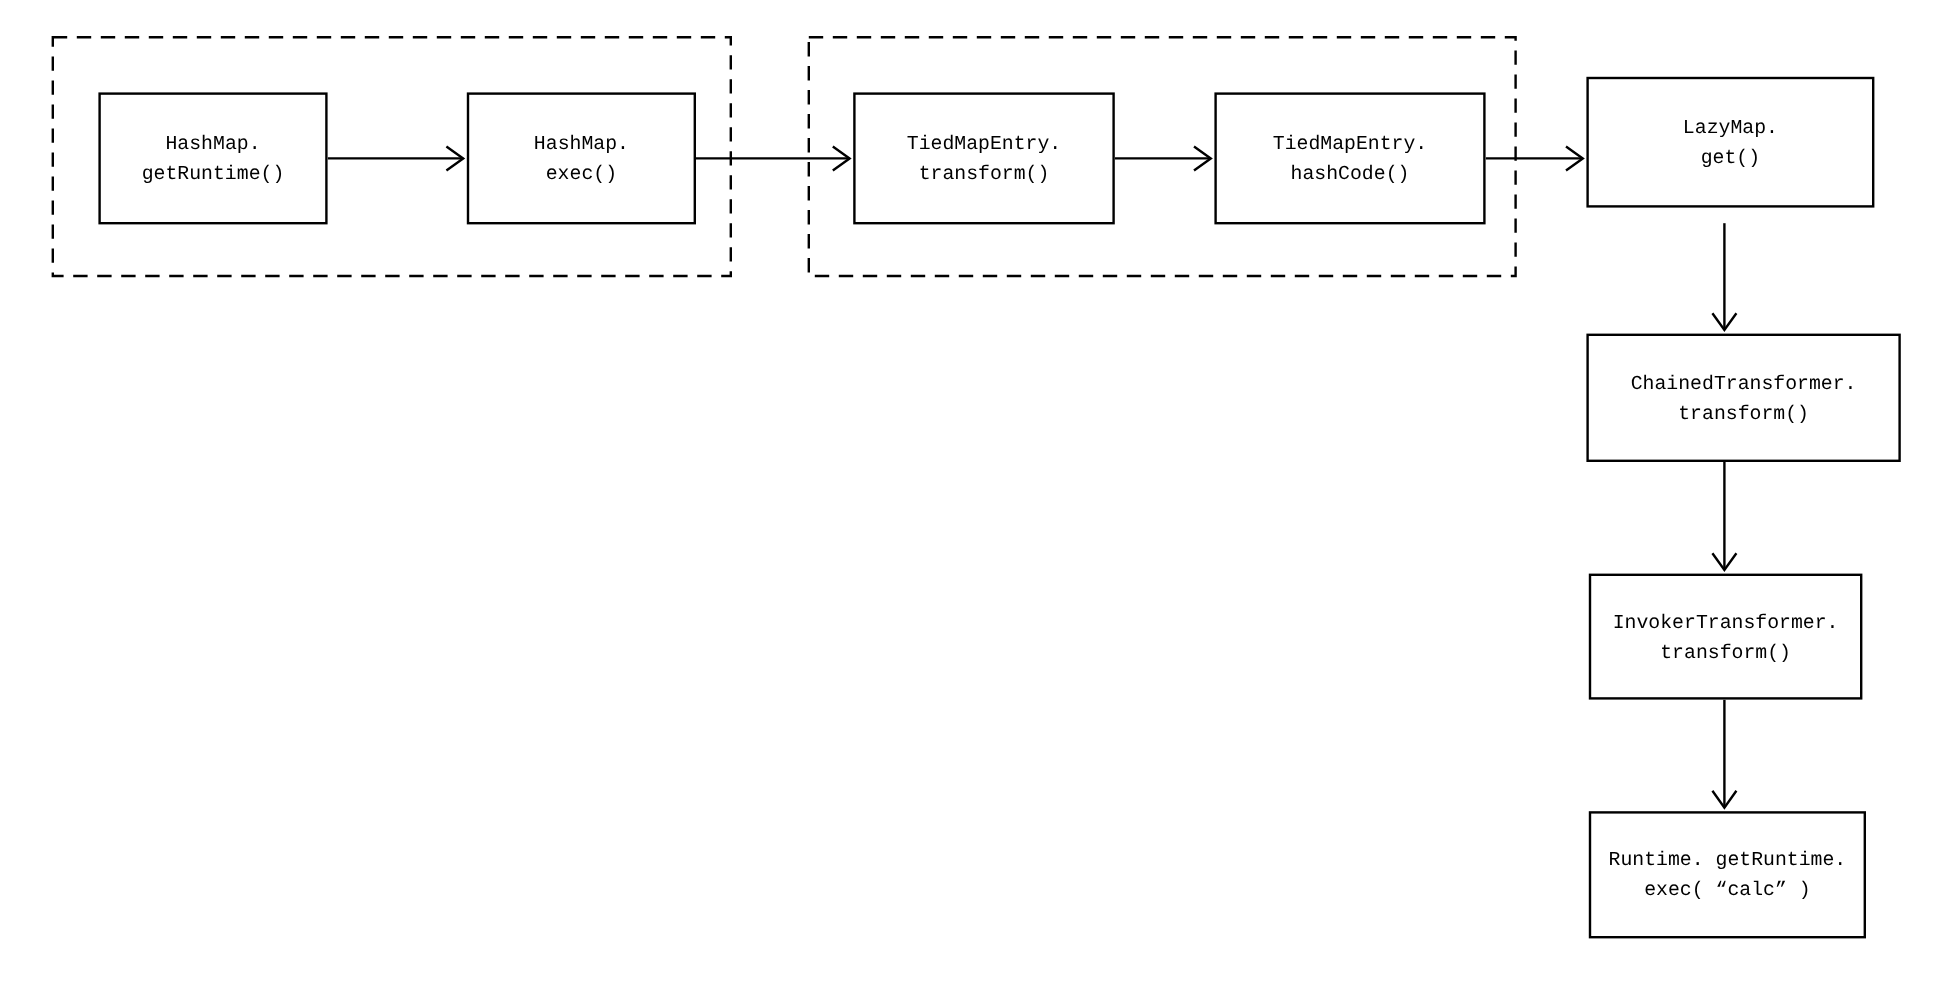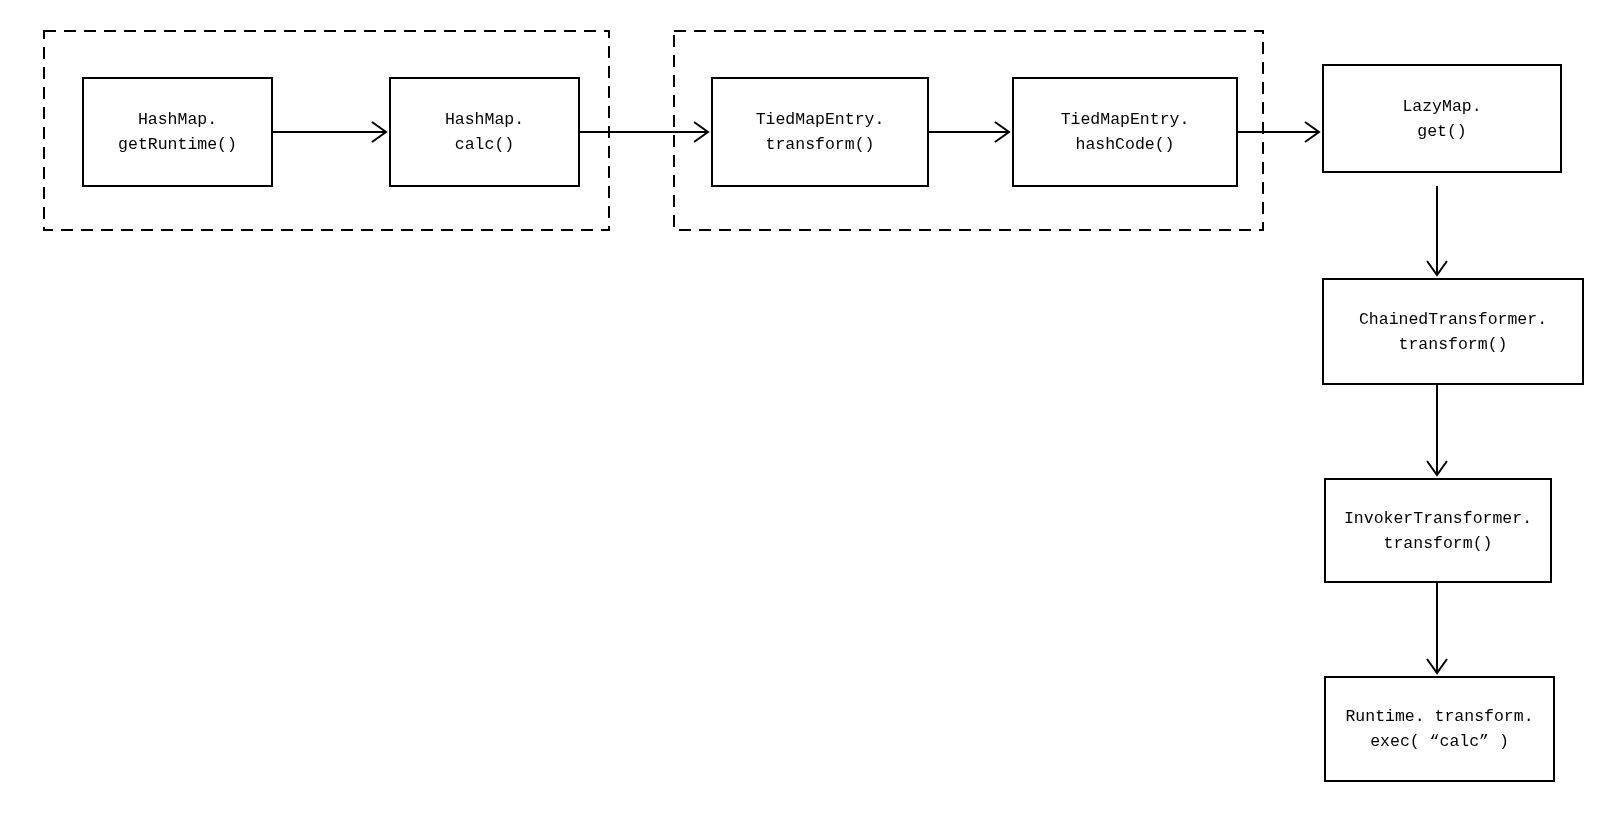--- a/index.html
+++ b/index.html
@@ -64,21 +64,21 @@
     <line x1="1437" y1="583" x2="1437" y2="673" stroke="#000000" stroke-width="2" marker-end="url(#open-arrow)"></line>
   </svg>
 
   <div class="node" style="left:82px; top:77px; width:191px; height:110px;">
     <span>HashMap.</span>
     <span>getRuntime()</span>
   </div>
 
   <div class="node" style="left:389px; top:77px; width:191px; height:110px;">
     <span>HashMap.</span>
-    <span>calc()</span>
+    <span>exec()</span>
   </div>
 
   <div class="node" style="left:711px; top:77px; width:218px; height:110px;">
     <span>TiedMapEntry.</span>
     <span>transform()</span>
   </div>
 
   <div class="node" style="left:1012px; top:77px; width:226px; height:110px;">
     <span>TiedMapEntry.</span>
     <span>hashCode()</span>
@@ -93,17 +93,17 @@
     <span>ChainedTransformer.</span>
     <span>transform()</span>
   </div>
 
   <div class="node" style="left:1324px; top:478px; width:228px; height:105px;">
     <span>InvokerTransformer.</span>
     <span>transform()</span>
   </div>
 
   <div class="node" style="left:1324px; top:676px; width:231px; height:106px;">
-    <span>Runtime. transform.</span>
+    <span>Runtime. getRuntime.</span>
     <span>exec( “calc” )</span>
   </div>
 
 </div>
 
 </body></html>

